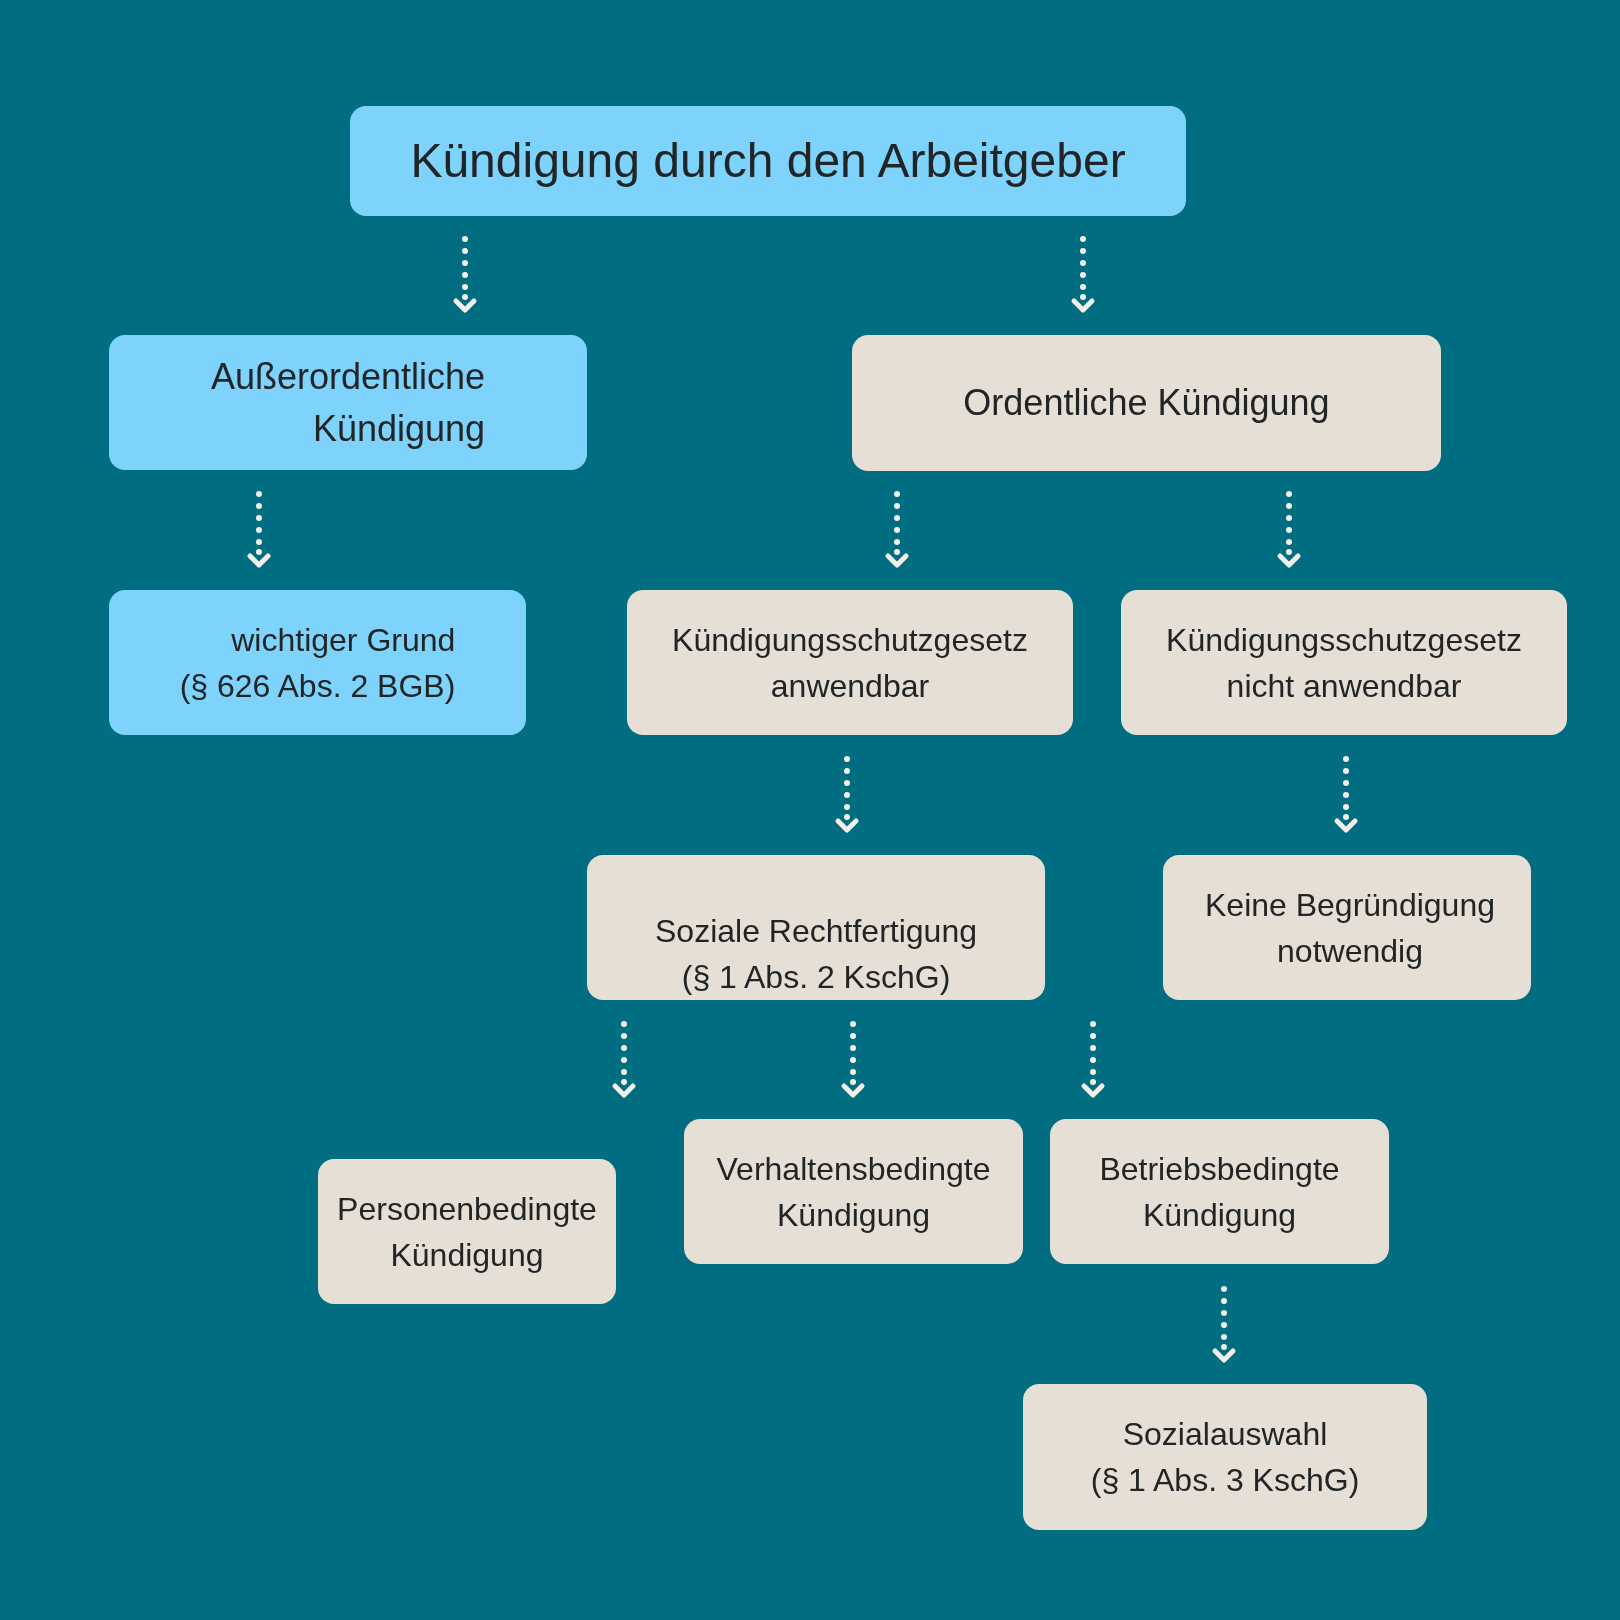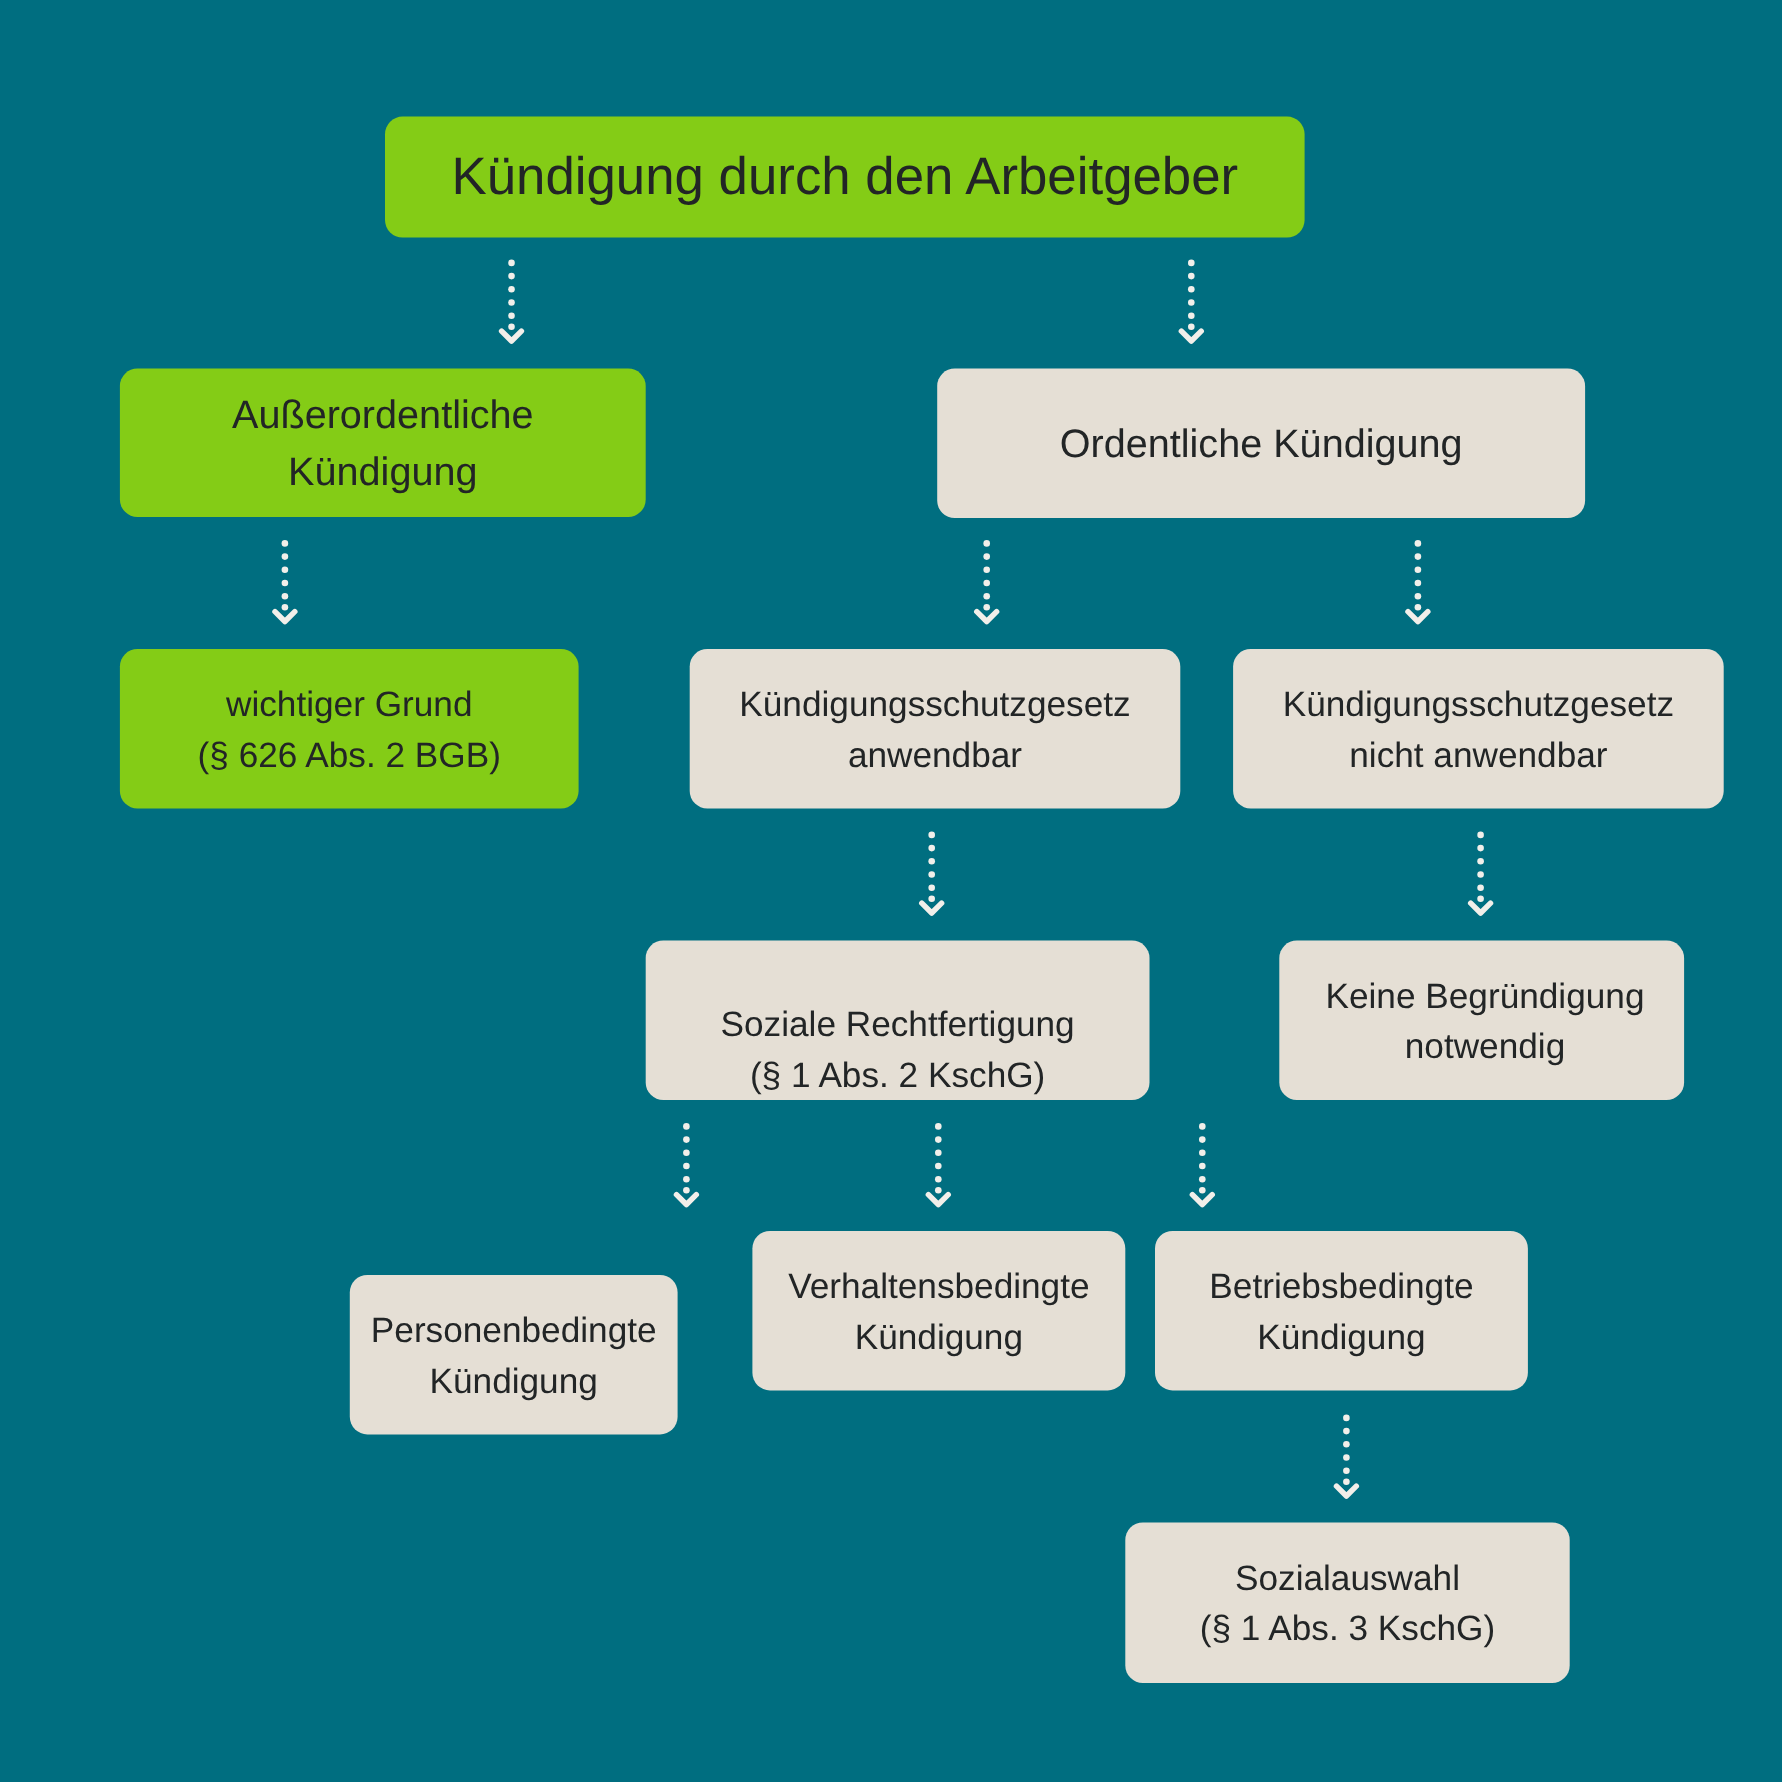--- a/index.html
+++ b/index.html
@@ -14,21 +14,21 @@
     position: absolute;
     border-radius: 16px;
     display: flex;
     align-items: center;
     justify-content: center;
     text-align: center;
     color: #222526;
     box-sizing: border-box;
     padding: 0 10px;
   }
-  .box.white { background: #84cc16; }
+  .box.white { background: #7dd3fc; text-align: right; }
   .box.beige { background: #E5DFD5; }
   .box .txt { font-size: 32px; line-height: 46px; white-space: pre-line; }
   .box.title .txt { font-size: 48px; line-height: 56px; }
   .box.ord .txt { font-size: 36px; }
   .box.aus .txt { font-size: 36px; line-height: 52px; }
   .arrow {
     position: absolute;
     width: 30px; height: 84px;
   }
 </style>

